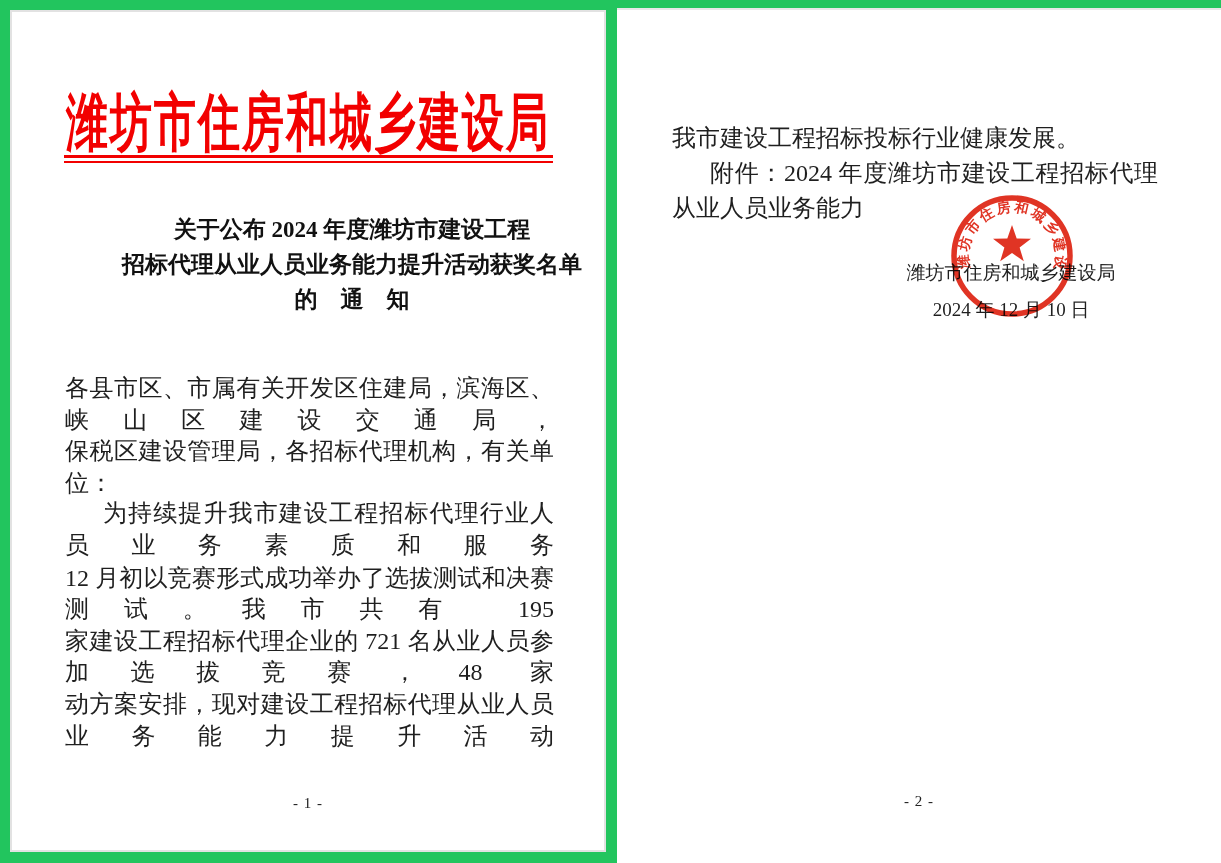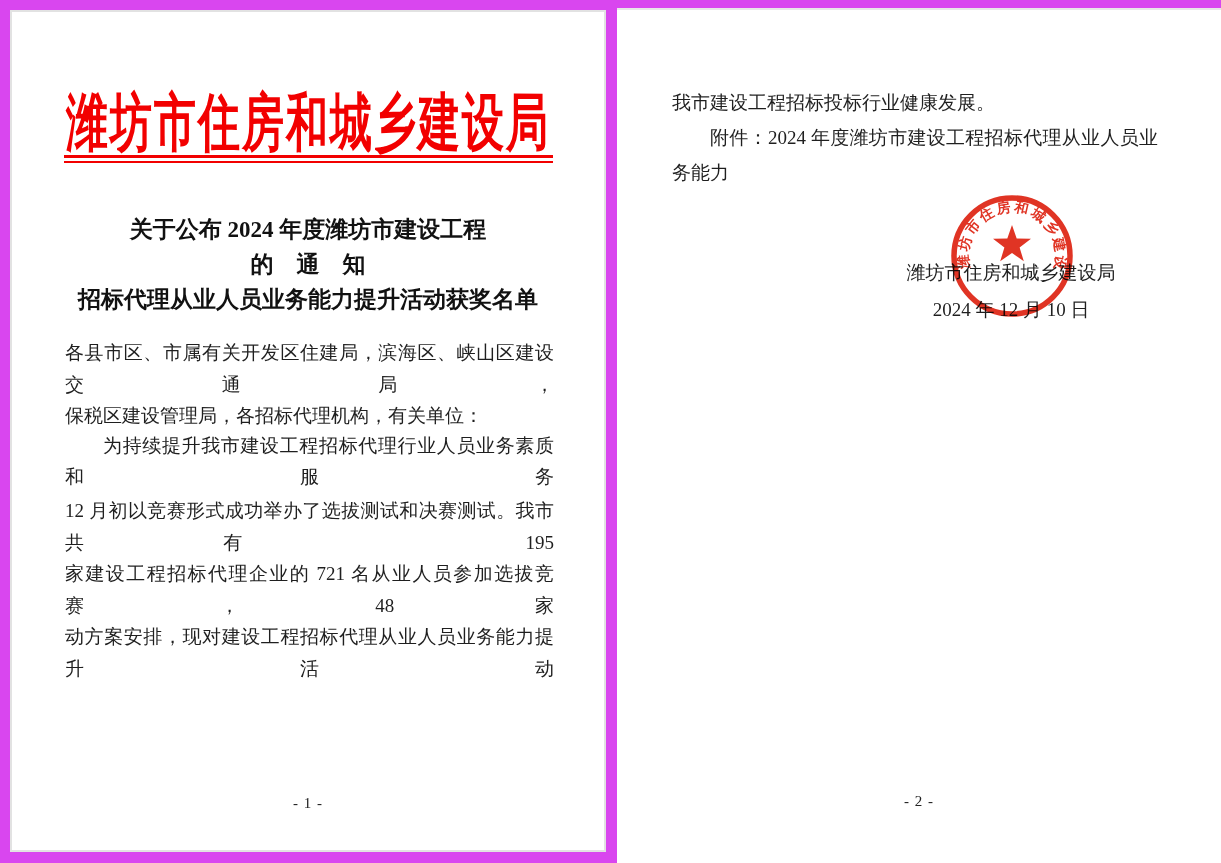--- a/index.html
+++ b/index.html
@@ -1,18 +1,18 @@
 <!DOCTYPE html>
 <html><head>
 <meta charset="utf-8">
 <style>
   html,body { margin:0; padding:0; background:#fbfbfb; }
   .screen {
     position:relative; width:1221px; height:863px; overflow:hidden;
-    background:#d946ef; font-family:"Liberation Serif","DejaVu Serif",serif;
+    background:#22c55e; font-family:"Liberation Serif","DejaVu Serif",serif;
   }
   .page {
     position:absolute; background:#ffffff; box-sizing:border-box;
   }
   .page-1 {
     left:10px; top:10px; width:596px; height:842px;
     border:2px solid #e2e2e2;
   }
   .page-2 {
     left:617px; top:8px; width:604px; height:860px;
@@ -27,26 +27,26 @@
     white-space:nowrap;
   }
   .red-rule {
     position:absolute; top:143px; left:52px; width:489px; height:3px;
     border-top:3px solid #f20000; border-bottom:2px solid #f20000;
   }
   
   .doc-title {
     position:absolute; top:200px; left:0; width:100%;
     text-align:center; font-weight:bold; color:#111111;
-    font-size:23px; line-height:35px;
+    font-size:23px; line-height:35px;padding-left:44px;
   }
   
   .body-block {
     position:absolute; left:53px; width:489px;
-    font-size:19px; line-height:31.6px; color:#1f1f1f;
+    font-size:24px; line-height:31.6px; color:#1f1f1f;margin-top:36px;
   }
   .p1-body { top:325px; }
   .p2-body { top:75px; left:55px; width:486px; line-height:35px; }
   .body-block > div { text-align:justify; text-align-last:justify; }
   .body-block > div.nofill { text-align-last:left; }
   .body-block > div.ind { text-indent:38px;font-family:Liberation Mono, monospace; }
   .body-block > div.plain { text-align-last:left; }
   .body-block > div.attach { text-indent:38px; text-align-last:left; }
   .body-block > div.attach2 { text-indent:90px; text-align-last:left; }
   
@@ -69,22 +69,22 @@
 <body>
 
 <div class="screen">
 
   <div class="page page-1">
     <div class="red-head">潍坊市住房和城乡建设局</div>
     <div class="red-rule"></div>
 
     <div class="doc-title">
       <div>关于公布 2024 年度潍坊市建设工程</div>
+      <div>招标代理从业人员业务能力提升活动获奖名单</div>
       <div>的　通　知</div>
-      <div>招标代理从业人员业务能力提升活动获奖名单</div>
     </div>
 
     <div class="body-block p1-body">
         <div>各县市区、市属有关开发区住建局，滨海区、峡山区建设交通局，</div>
         <div class="nofill">保税区建设管理局，各招标代理机构，有关单位：</div>
         <div class="ind">为持续提升我市建设工程招标代理行业人员业务素质和服务</div>
         <div>12 月初以竞赛形式成功举办了选拔测试和决赛测试。我市共有 195</div>
         <div>家建设工程招标代理企业的 721 名从业人员参加选拔竞赛，48 家</div>
         <div>动方案安排，现对建设工程招标代理从业人员业务能力提升活动</div>
       </div>

